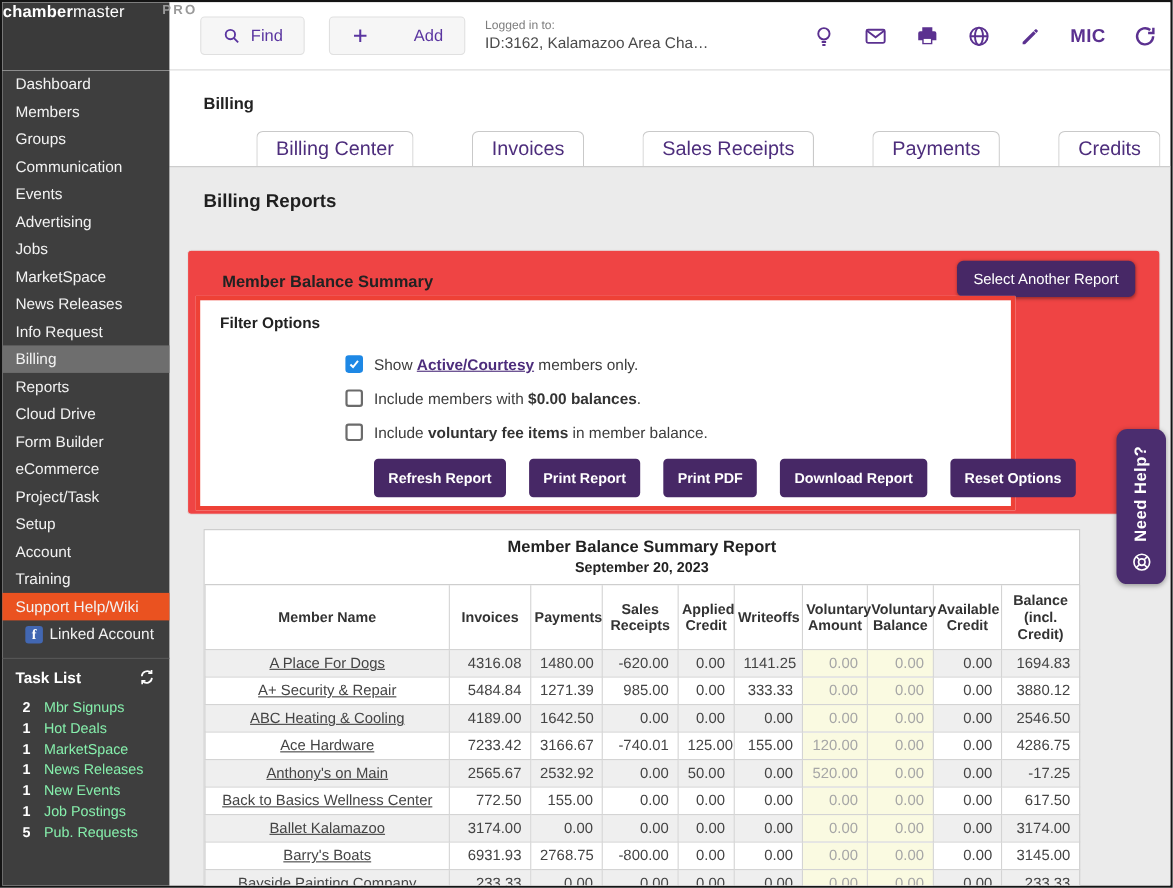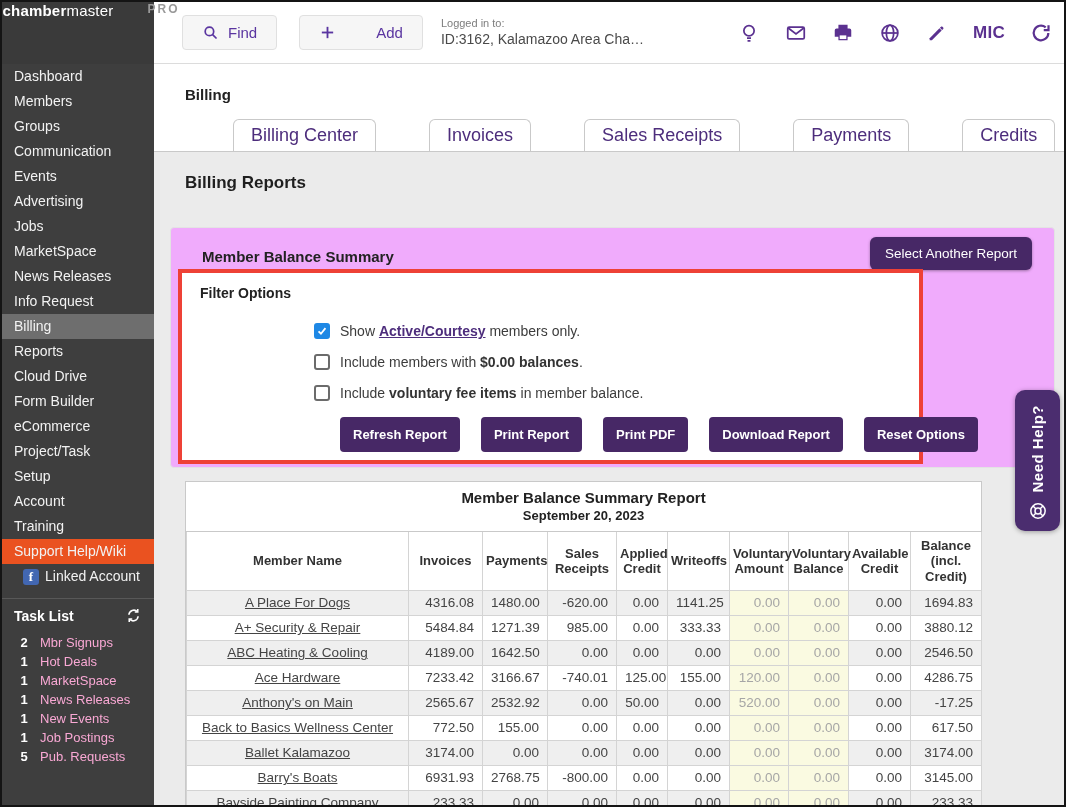--- a/index.html
+++ b/index.html
@@ -44,38 +44,38 @@
   .fb-icon { width:16px; height:16px; background:#4267b2; color:#fff; border-radius:3px;
     font-weight:bold; font-size:13px; display:inline-flex; align-items:center;
     justify-content:center; font-family:"Liberation Serif",serif; }
   .side-divider { border-top:1px solid #585858; margin:9px 0 8px 0; }
   .tasklist { padding:0 12px; }
   .task-head { display:flex; align-items:center; justify-content:space-between;
     color:#fff; font-weight:bold; font-size:14px; margin-bottom:9px; }
   .task-head svg { width:17px; height:17px; color:#fff; cursor:pointer; }
   .task-item { display:flex; font-size:13px; line-height:19px; cursor:pointer; }
   .task-count { font-weight:bold; color:#fff; width:20px; text-align:center; flex:0 0 20px; }
-  .task-label { color:#f9a8d4; margin-left:6px; white-space:nowrap; }
+  .task-label { color:#86efac; margin-left:6px; white-space:nowrap; }
 
   
   .main { position:absolute; top:62px; left:152px; right:0; bottom:0; background:#fff; }
   .page-title { position:absolute; top:22px; left:31px; font-size:15px; font-weight:bold; color:#222; }
   .tabs { position:absolute; top:55px; left:31px; height:32px; display:flex; gap:5px; z-index:3; }
   .tab { display:flex; align-items:center; background:#fff; border:1px solid #c9c9c9;
     border-bottom:none; border-radius:6px 6px 0 0; padding:0 17px; color:#4d2d7c;
     font-size:18px; cursor:pointer; white-space:nowrap;margin-left:48px; }
   .tab.active { background:#ebebeb; border-top:3px solid #4b2d7f; color:#3a2060;
     font-weight:bold; margin-bottom:-1px; padding-bottom:1px; }
   .content { position:absolute; top:87px; left:0; right:0; bottom:0; background:#ebebeb;
     border-top:1px solid #c9c9c9; overflow:hidden; }
   .section-title { position:absolute; top:21px; left:31px; font-size:17px; font-weight:bold; color:#1f1f1f; }
 
   
   .card { position:absolute; top:75px; left:16px; width:885px; height:241px;
-    background:#f0abfc; border:1px solid #e3e3e3; border-radius:4px; }
+    background:#ef4444; border:1px solid #e3e3e3; border-radius:4px; }
   .card-title { position:absolute; top:20px; left:31px; font-size:15px; font-weight:bold; color:#222; }
   .select-btn { position:absolute; top:9px; right:22px; background:#472866; color:#fff;
     border:none; border-radius:6px; padding:9px 15px; font-size:13.5px; cursor:pointer;
     font-family:inherit; box-shadow:0 1px 3px rgba(0,0,0,.35); }
   .filter-box { position:absolute; top:41px; left:7px; width:745px; height:195px;
     border:4px solid #ee4136; background:#fff; }
   .filter-title { padding:12px 0 0 18px; font-size:14px; font-weight:bold; color:#222; }
   .checks { margin:21px 0 0 132px; display:flex; flex-direction:column; gap:13px; }
   .check-row { display:flex; align-items:center; gap:10px; font-size:14px; color:#3c3c3c;
     height:18px; cursor:pointer; }

